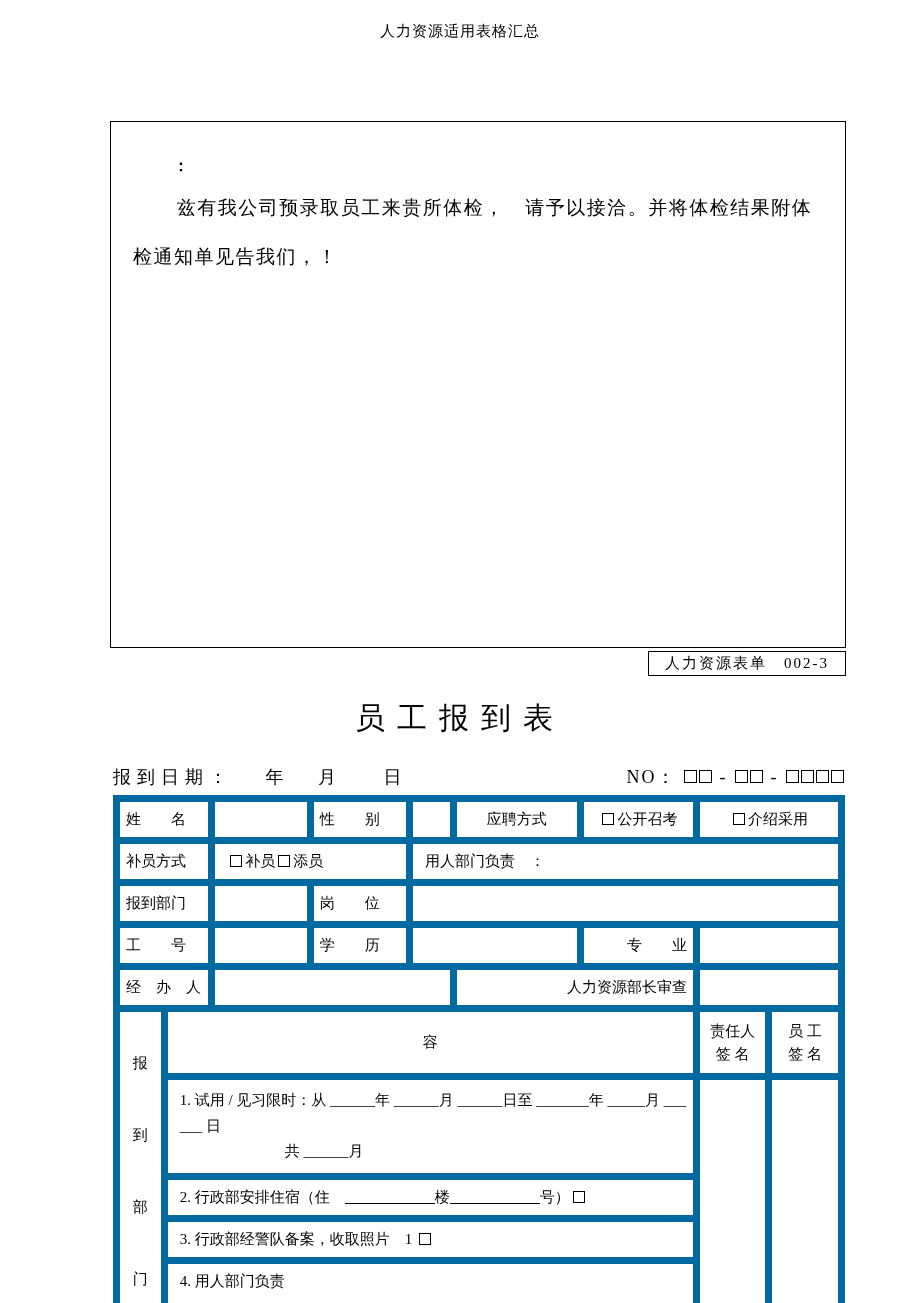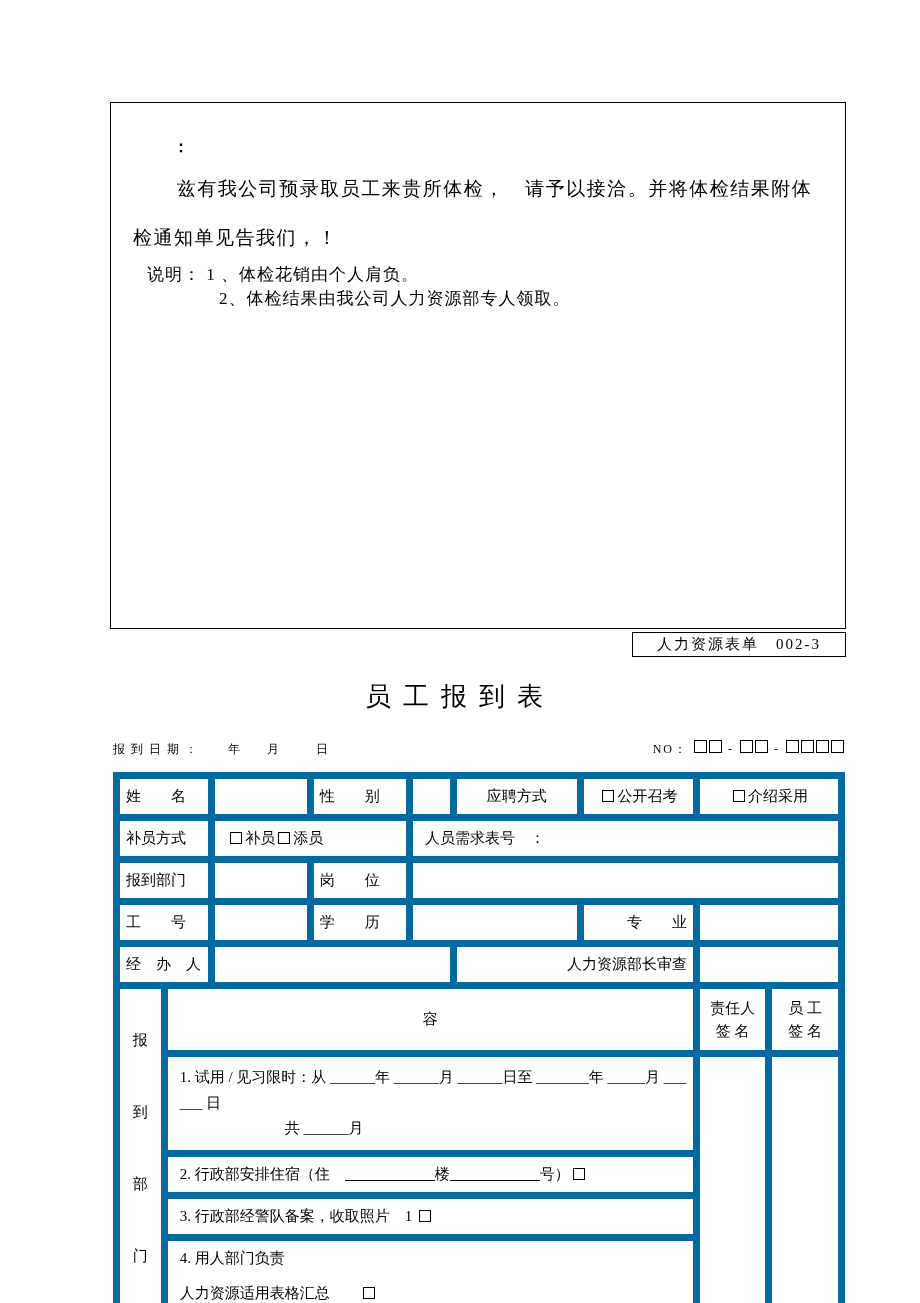--- a/index.html
+++ b/index.html
@@ -7,49 +7,45 @@
   .page{padding:22px 0 30px 0}
   .top-title{text-align:center;font-size:15px;letter-spacing:1px}
   .outer-box{margin:80px 74px 0 110px;border:1.5px solid #000;padding:0}
   .letter{position:relative;padding:34px 10px 8px 22px;min-height:525px}
   .addr-colon{font-size:16px;margin-left:40px;font-weight:bold}
   .para{font-size:19px;line-height:2.6;text-indent:2.3em;letter-spacing:1.5px;margin-top:6px;margin-right:6px}
   .sig-block{position:absolute;right:50px;bottom:84px;font-size:19px;line-height:2.4;letter-spacing:3px}
   .sig-block .date{letter-spacing:2px}
   .note{font-size:17px;letter-spacing:1px;line-height:1.45;margin-left:14px;margin-top:0}
   .note .n2{margin-left:72px}
-  .form-id{margin:3px 74px 0 0;float:right;border:1.5px solid #000;padding:2px 24px;font-size:15px;letter-spacing:2px}
+  .form-id{margin:3px 74px 0 0;float:right;border:1.5px solid #000;padding:2px 16px;font-size:15px;letter-spacing:2px}
   .clear{clear:both}
-  .big-title{text-align:center;font-size:26px;font-family:"SimSun";letter-spacing:12px;margin-top:22px;margin-bottom:26px}
-  .row-date{display:flex;justify-content:space-between;align-items:center;margin:0 75px 14px 113px;font-size:12px;letter-spacing:2px}
+  .big-title{text-align:center;font-size:30px;font-family:"SimSun";letter-spacing:12px;margin-top:22px;margin-bottom:26px}
+  .row-date{display:flex;justify-content:space-between;align-items:center;margin:0 75px 6px 113px;font-size:18px;letter-spacing:2px}
   .row-date .lbl{letter-spacing:6px}
   .no-boxes .box{display:inline-block;width:13px;height:13px;border:1px solid #000;margin:0 1px}
   table.main{border-collapse:collapse;width:calc(100% - 188px);margin:0 75px 0 113px;font-size:15px;table-layout:fixed}
   table.main td{border:7px solid #0369a1;padding:8px 6px;vertical-align:middle;word-break:break-all}
   .ck{display:inline-block;width:12px;height:12px;border:1px solid #000;vertical-align:-1px;margin:0 3px}
   .under{display:inline-block;border-bottom:1px solid #000;vertical-align:-2px}
   .cell-pad{padding-left:12px !important}
   .vcol{text-align:center;line-height:2.4;padding:6px 2px !important}
   .nowrap{white-space:nowrap}
 </style>
 </head>
 <body>
 <div class="page">
 
+<div class="top-title">人力资源适用表格汇总</div>
 
 <div class="outer-box">
   <div class="letter">
     <div class="addr-colon">：</div>
     <div class="para">兹有我公司预录取员工来贵所体检，　请予以接洽。并将体检结果附体检通知单见告我们，！</div>
     <div class="sig-block">
-    </div>
-    <div class="note">
-      <span>说明：</span>
-      <span>1 、体检花销由个人肩负。</span><br>
-      <div class="n2">2、体检结果由我公司人力资源部专人领取。</div>
     </div>
   </div>
 </div>
 
 <div class="form-id">
   <span>人力资源表单</span>　<span>002-3</span>
 </div>
 <div class="clear"></div>
 
 <div class="big-title">员工报到表</div>
@@ -91,21 +87,21 @@
   <td colspan="2" style="text-align:center"><span>应聘方式</span></td>
   <td colspan="2" class="nowrap" style="text-align:center"><span class="ck"></span><span>公开召考</span></td>
   <td colspan="2" class="nowrap" style="text-align:center"><span class="ck"></span><span>介绍采用</span></td>
 </tr>
 
 <tr>
   <td colspan="2"><span>补员方式</span></td>
   <td colspan="2" class="nowrap cell-pad">
     <span class="ck"></span><span>补员</span><span class="ck"></span><span>添员</span>
   </td>
-  <td colspan="7" class="cell-pad"><span>人员需求表号　：</span></td>
+  <td colspan="7" class="cell-pad"><span>用人部门负责　：</span></td>
 </tr>
 
 <tr>
   <td colspan="2"><span>报到部门</span></td>
   <td></td>
   <td><span>岗　　位</span></td>
   <td colspan="7"></td>
 </tr>
 
 <tr>

